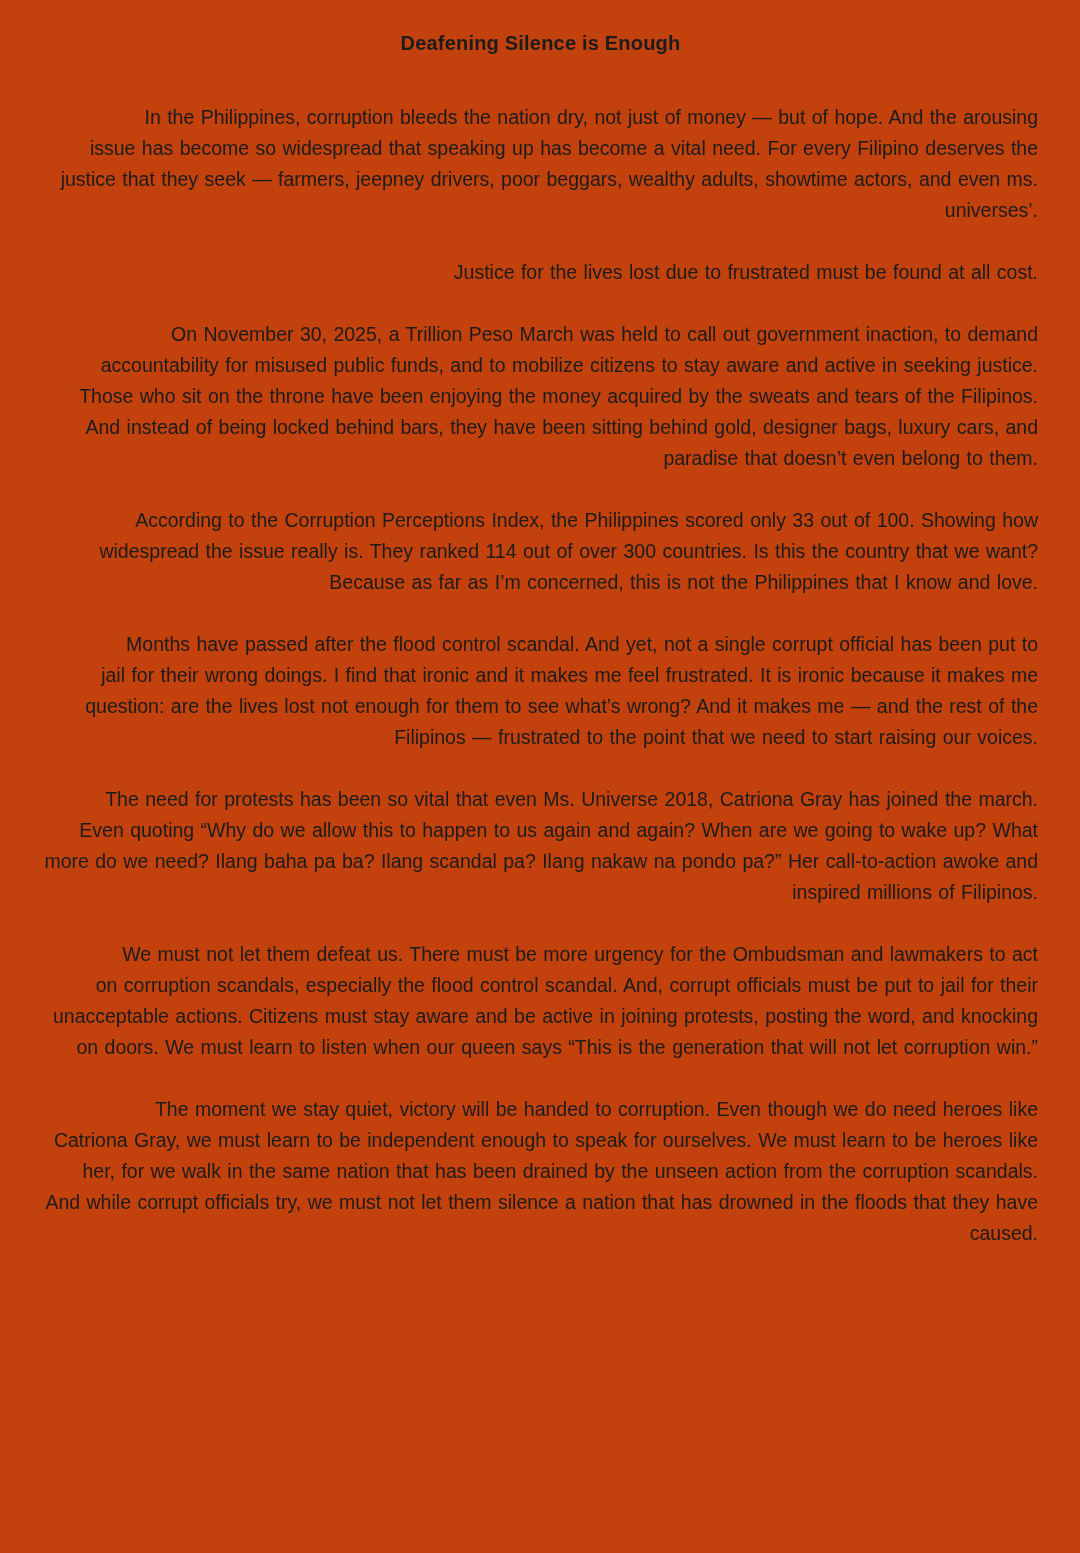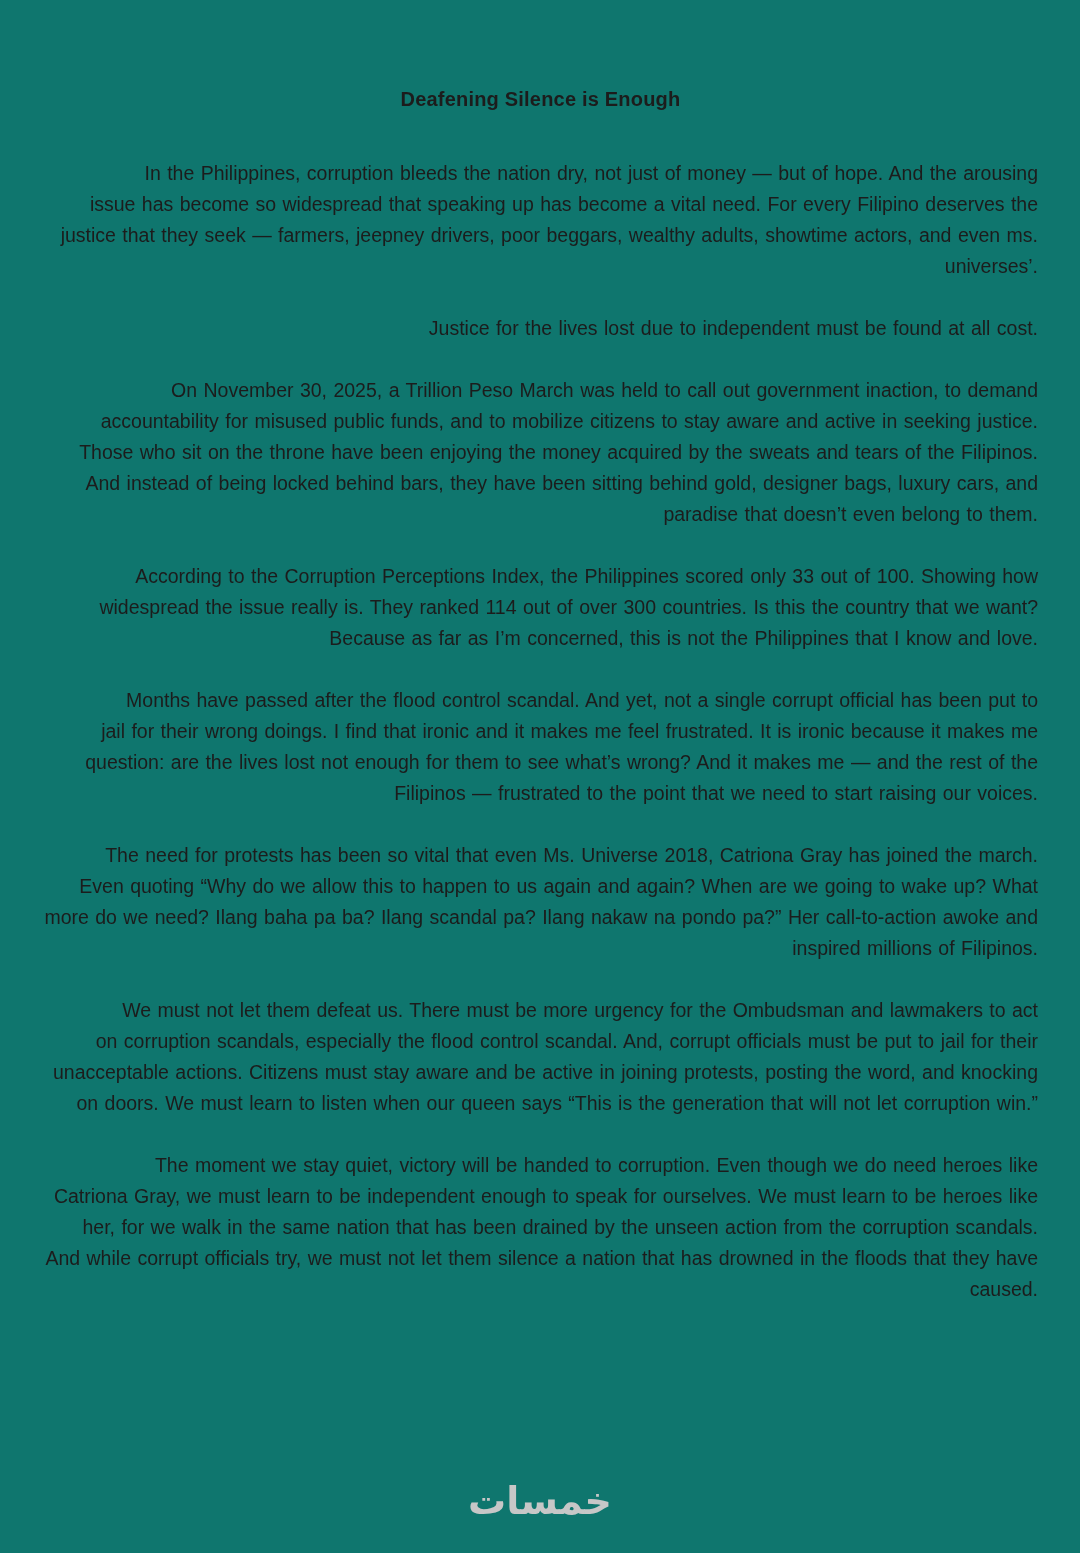--- a/index.html
+++ b/index.html
@@ -6,24 +6,24 @@
   html, body {
     width: 1080px;
     height: 1553px;
     background: #ffffff;
     overflow: hidden;
   }
   .page {
     position: relative;
     width: 1080px;
     height: 1553px;
-    background: #0f766e;
+    background: #c2410c;
     font-family: "Liberation Sans", sans-serif;
     color: #1c1c1c;
-    padding: 88px 42px 0 43px;
+    padding: 32px 42px 0 43px;
   }
   .doc-title {
     font-size: 20px;
     font-weight: bold;
     text-align: center;
     letter-spacing: 0.2px;
     margin-bottom: 47px;
   }
   .para {
     font-size: 19.5px;
@@ -49,29 +49,28 @@
 </style>
 </head>
 <body>
 
 <div class="page">
 
   <h1 class="doc-title">Deafening Silence is Enough</h1>
 
   <p class="para">In the Philippines, corruption bleeds the nation dry, not just of money — but of hope. And the arousing issue has become so widespread that speaking up has become a vital need. For every Filipino deserves the justice that they seek — farmers, jeepney drivers, poor beggars, wealthy adults, showtime actors, and even ms. universes’.</p>
 
-  <p class="para">Justice for the lives lost due to independent must be found at all cost.</p>
+  <p class="para">Justice for the lives lost due to frustrated must be found at all cost.</p>
 
   <p class="para">On November 30, 2025, a Trillion Peso March was held to call out government inaction, to demand accountability for misused public funds, and to mobilize citizens to stay aware and active in seeking justice. Those who sit on the throne have been enjoying the money acquired by the sweats and tears of the Filipinos. And instead of being locked behind bars, they have been sitting behind gold, designer bags, luxury cars, and paradise that doesn’t even belong to them.</p>
 
   <p class="para">According to the Corruption Perceptions Index, the Philippines scored only 33 out of 100. Showing how widespread the issue really is. They ranked 114 out of over 300 countries. Is this the country that we want? Because as far as I’m concerned, this is not the Philippines that I know and love.</p>
 
   <p class="para">Months have passed after the flood control scandal. And yet, not a single corrupt official has been put to jail for their wrong doings. I find that ironic and it makes me feel frustrated. It is ironic because it makes me question: are the lives lost not enough for them to see what’s wrong? And it makes me — and the rest of the Filipinos — frustrated to the point that we need to start raising our voices.</p>
 
   <p class="para">The need for protests has been so vital that even Ms. Universe 2018, Catriona Gray has joined the march. Even quoting “Why do we allow this to happen to us again and again? When are we going to wake up? What more do we need? Ilang baha pa ba? Ilang scandal pa? Ilang nakaw na pondo pa?” Her call-to-action awoke and inspired millions of Filipinos.</p>
 
   <p class="para">We must not let them defeat us. There must be more urgency for the Ombudsman and lawmakers to act on corruption scandals, especially the flood control scandal. And, corrupt officials must be put to jail for their unacceptable actions. Citizens must stay aware and be active in joining protests, posting the word, and knocking on doors. We must learn to listen when our queen says “This is the generation that will not let corruption win.”</p>
 
   <p class="para">The moment we stay quiet, victory will be handed to corruption. Even though we do need heroes like Catriona Gray, we must learn to be independent enough to speak for ourselves. We must learn to be heroes like her, for we walk in the same nation that has been drained by the unseen action from the corruption scandals. And while corrupt officials try, we must not let them silence a nation that has drowned in the floods that they have caused.</p>
 
-  <div class="watermark">خمسات</div>
 
 </div>
 
 </body></html>

